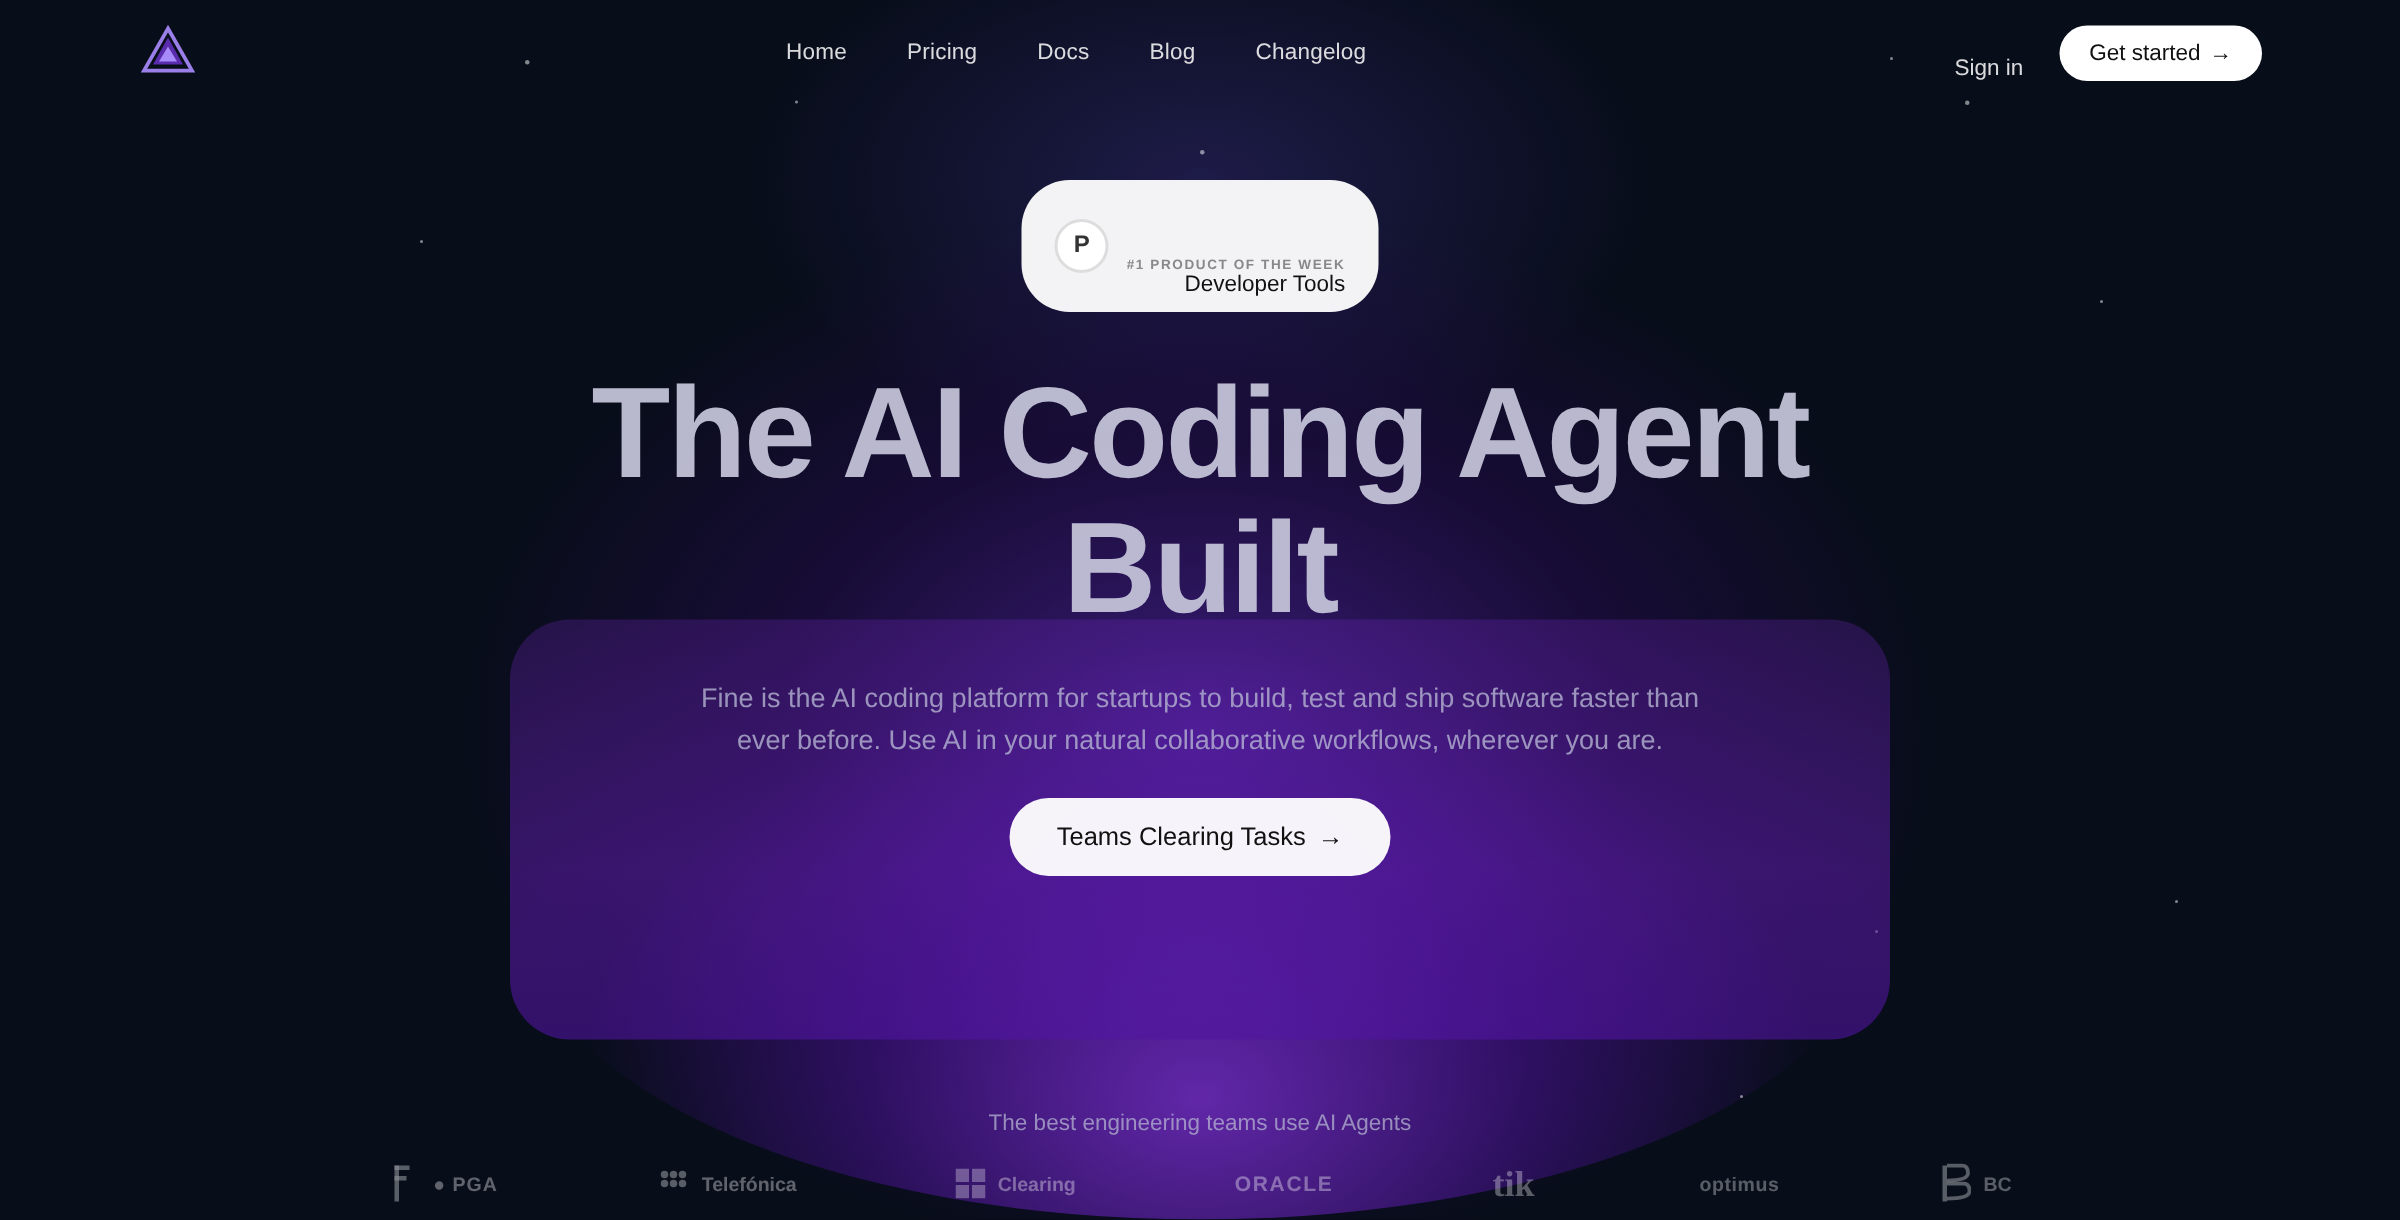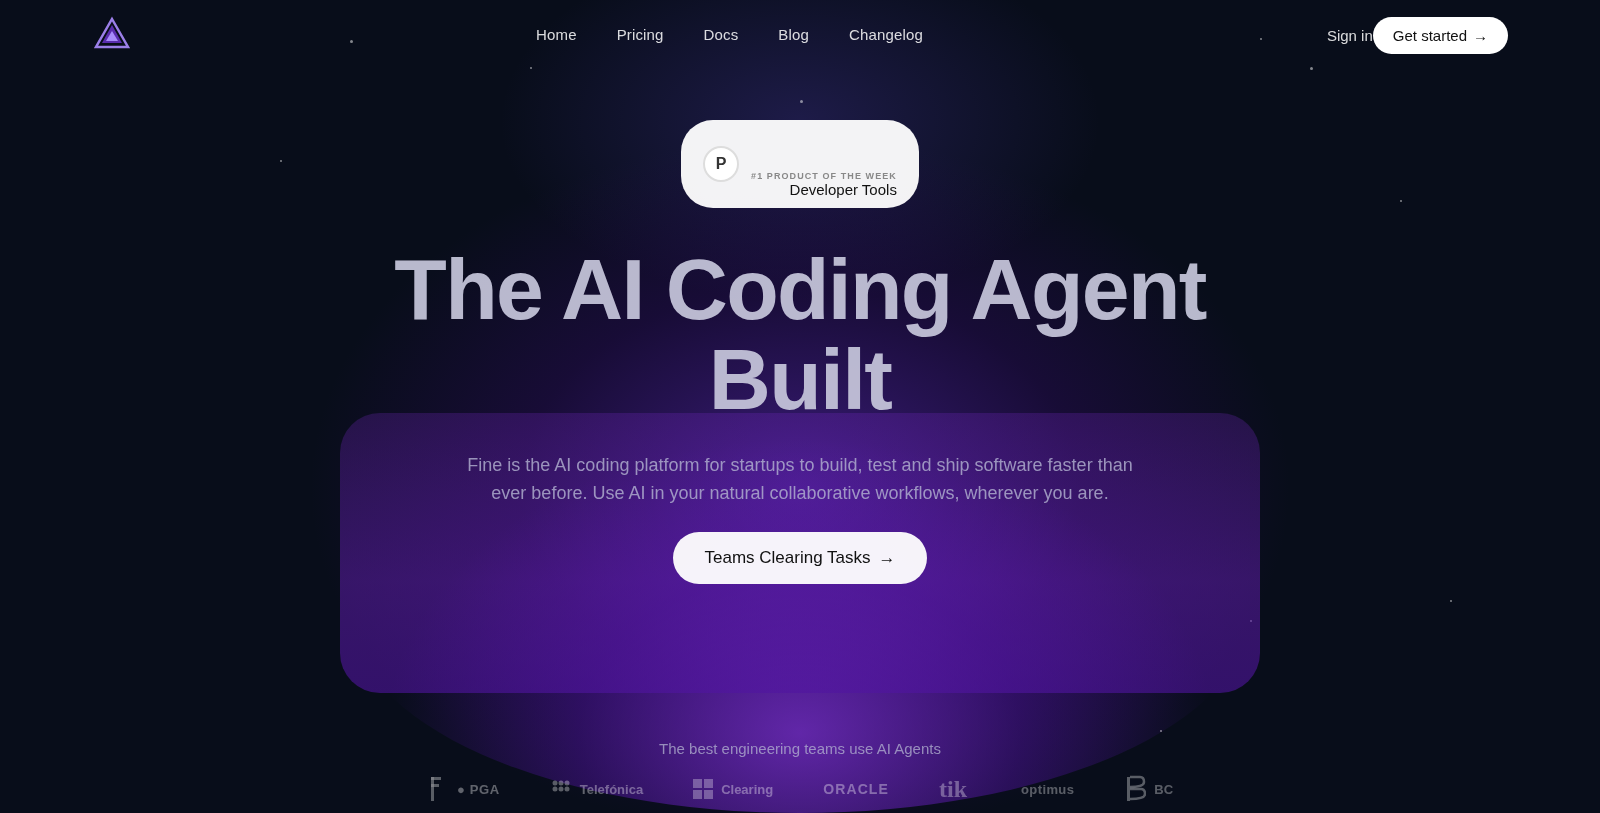--- a/index.html
+++ b/index.html
@@ -88,21 +88,22 @@
     .nav-links a {
       text-decoration: none;
       color: rgba(255,255,255,0.85);
       font-size: 15px;
       font-weight: 400;
       letter-spacing: 0.01em;
     }
 
     .nav-actions {
       display: flex;
-      align-items: center;
+      align-items: flex-end;
+      gap: 24px;
     }
 
     .sign-in {
       color: rgba(255,255,255,0.85);
       font-size: 15px;
       text-decoration: none;
       background: none;
       border: none;
       cursor: pointer;
     }
@@ -227,21 +228,21 @@
     .bottom-text {
       color: rgba(180, 180, 210, 0.75);
       font-size: 15px;
       margin-bottom: 18px;
     }
 
     .logos-row {
       display: flex;
       align-items: center;
       justify-content: center;
-      gap: 50px;
+      gap: 106px;
       padding: 0 60px;
     }
 
     .logo-item {
       opacity: 0.55;
       display: flex;
       align-items: center;
       gap: 8px;
       color: rgba(255,255,255,0.8);
       font-size: 14px;

